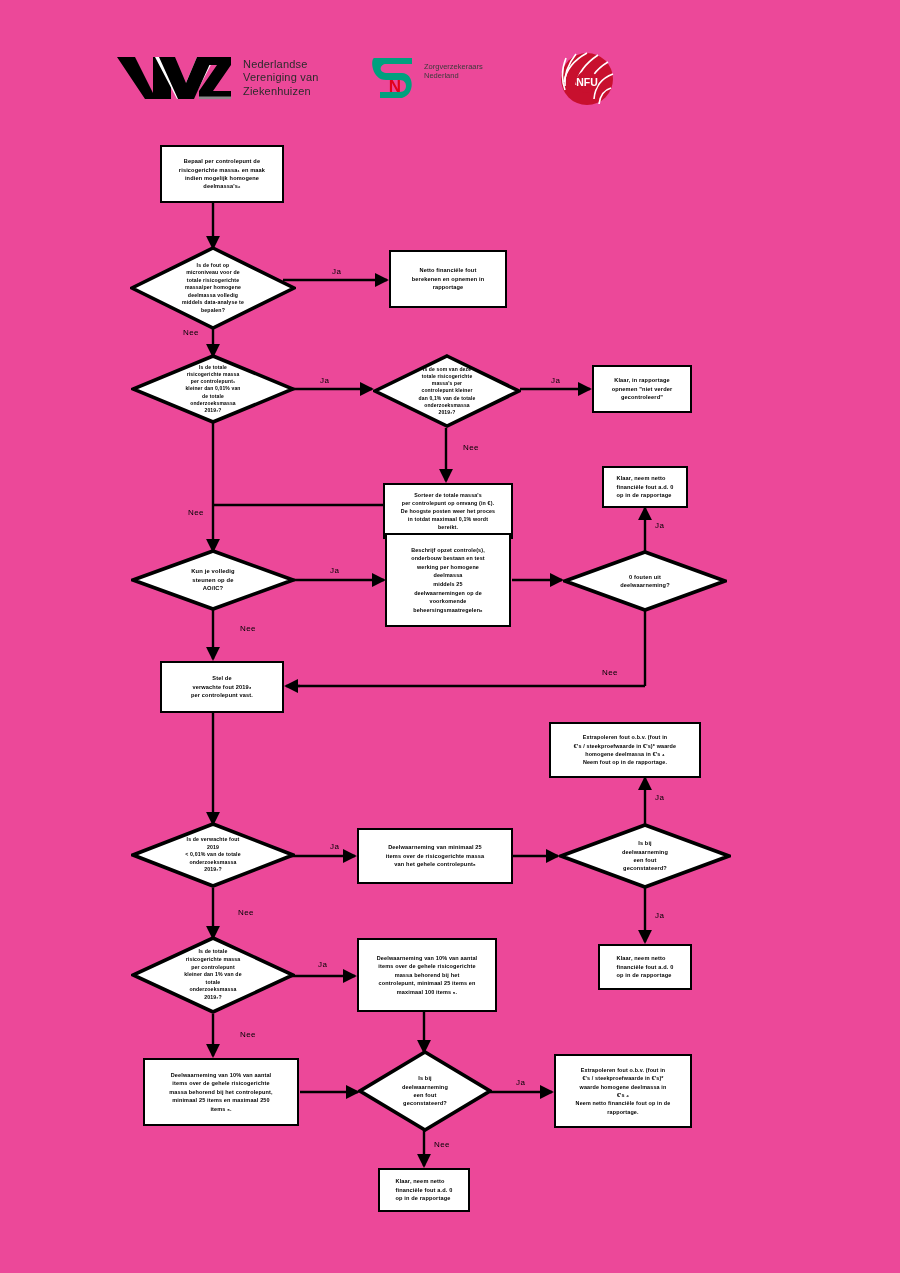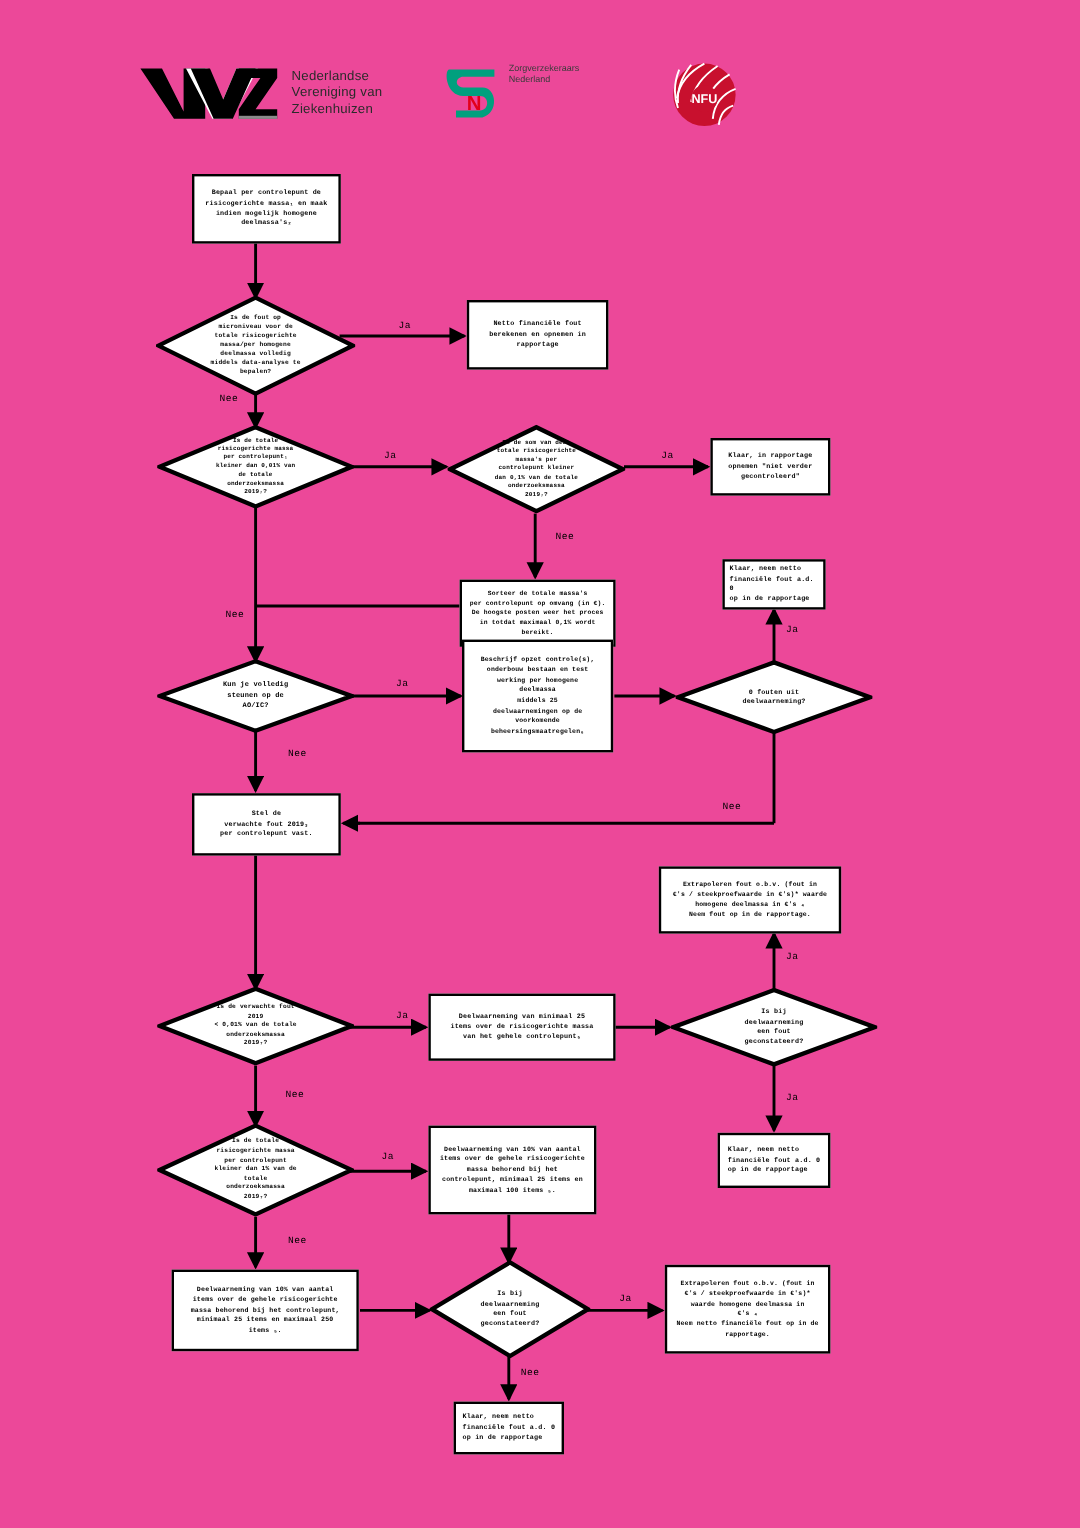--- a/index.html
+++ b/index.html
@@ -32,33 +32,33 @@
   .nvz-text{
     font-size:11px;line-height:13.5px;color:#2b2b2b;letter-spacing:.2px;
     white-space:pre-line;
   }
 
   
   #logo-zn{ left:368px; top:52px; }
   .zn-mark{width:52px;height:50px;position:relative;margin-right:4px;}
   .zn-text{
     font-size:7.5px;line-height:9px;color:#3b3b3b;white-space:pre-line;
-    align-self:flex-start;margin-top:0;
+    align-self:flex-start;margin-top:10px;
   }
 
   
   #logo-nfu{ left:560px; top:52px; }
   .nfu-mark{width:54px;height:54px;position:relative;margin-right:9px;}
   .nfu-text{
     font-size:11.5px;line-height:14px;color:#1f3864;font-weight:bold;
     letter-spacing:.2px;white-space:pre-line;
   }
 
   
-  #flow{ position:absolute; left:0; top:0; width:900px; height:904px;font-family:Liberation Mono, monospace; }
+  #flow{ position:absolute; left:0; top:0; width:900px; height:904px; }
   #edges{ position:absolute; left:0; top:0; }
 
   .node{
     position:absolute;
     box-sizing:border-box;
     display:flex;
     align-items:center;
     justify-content:center;
     text-align:center;
     background:#ffffff;

